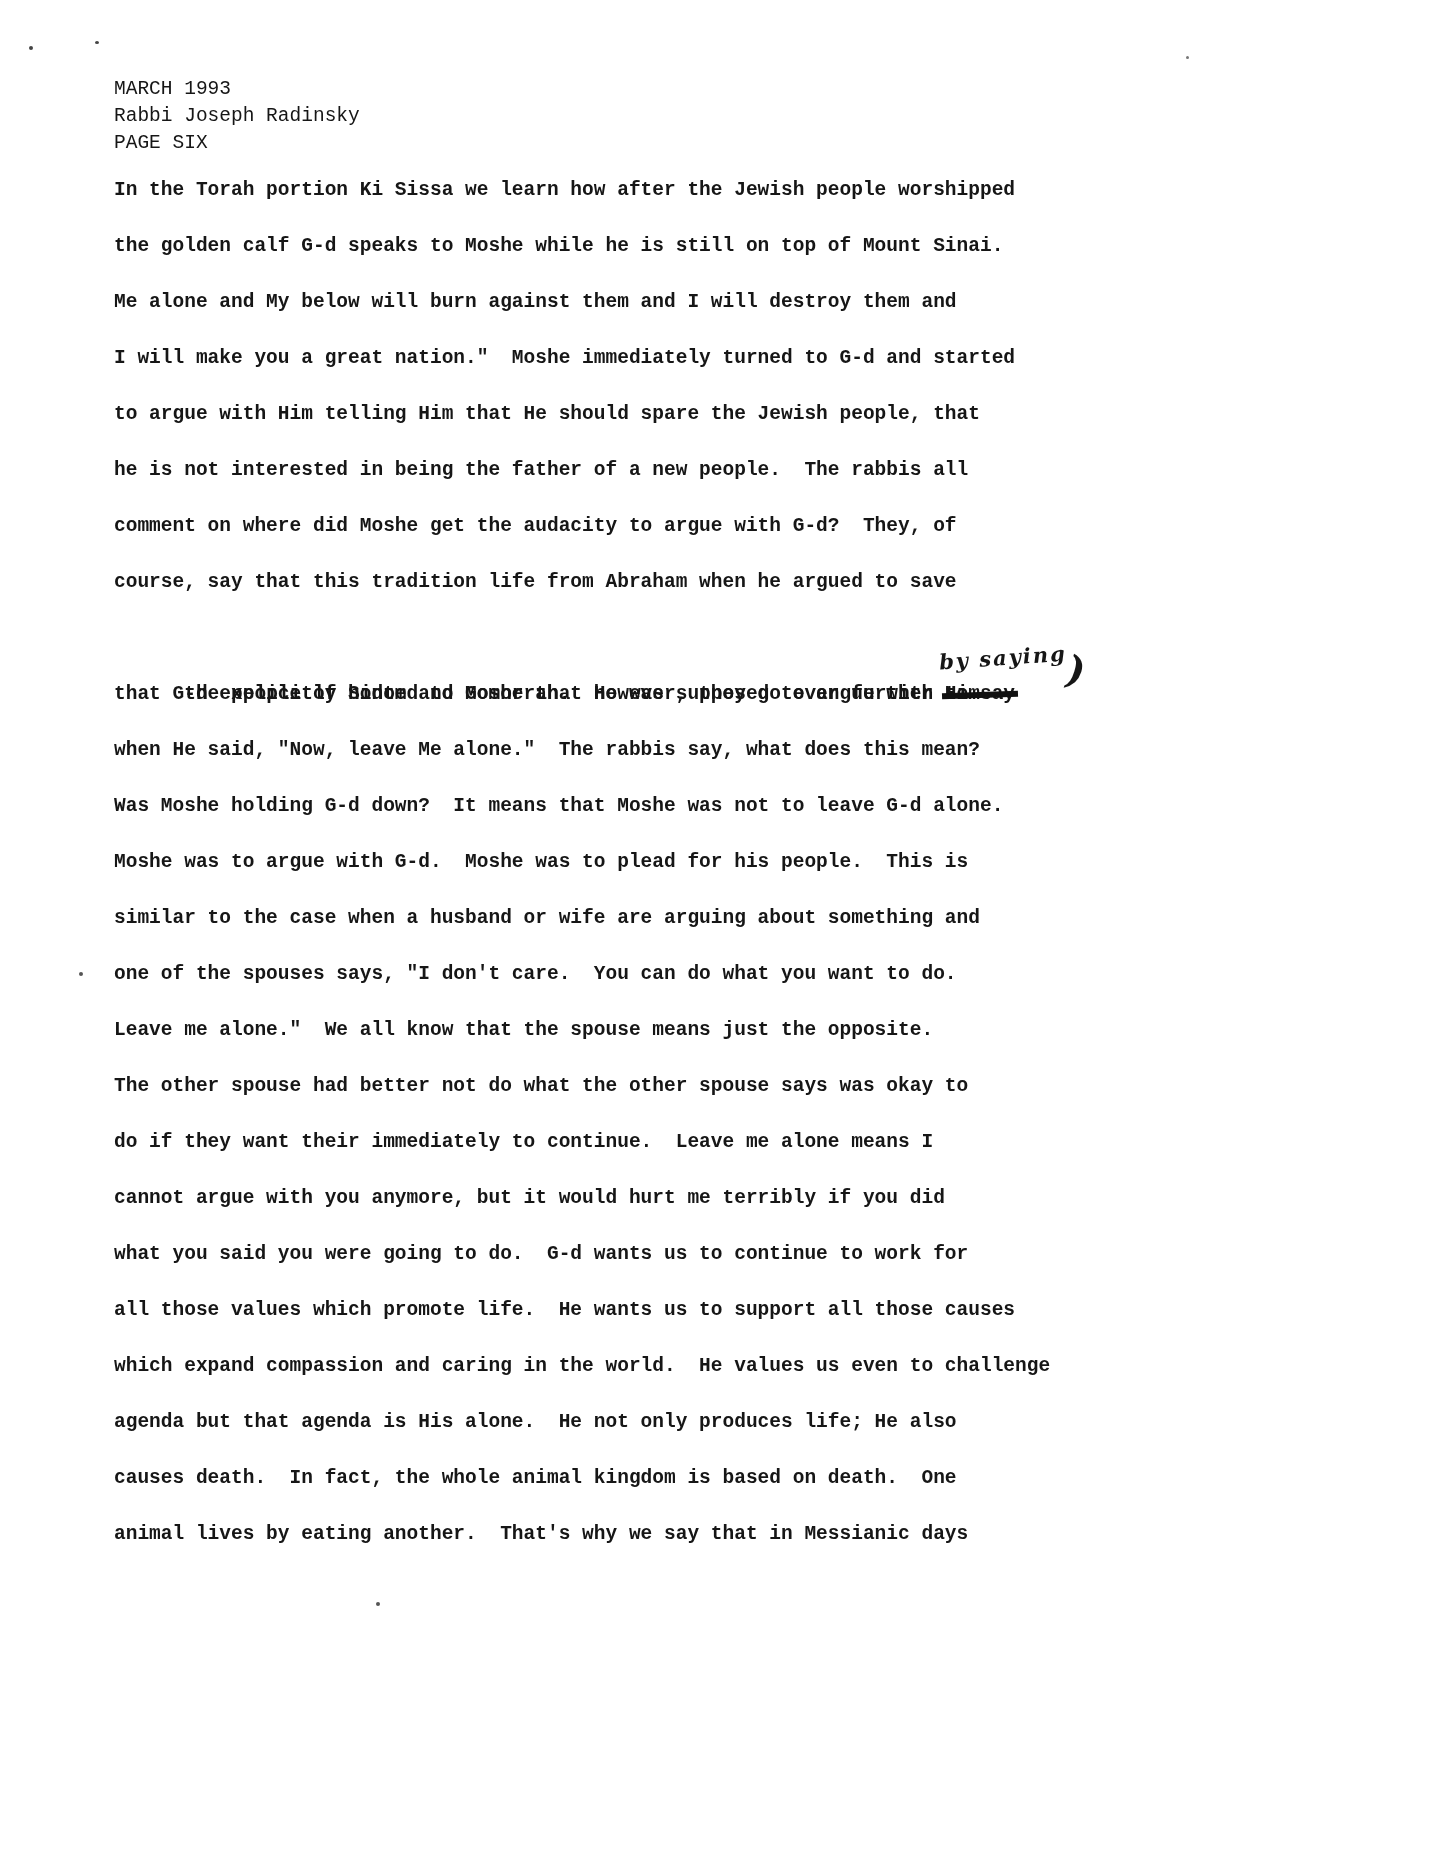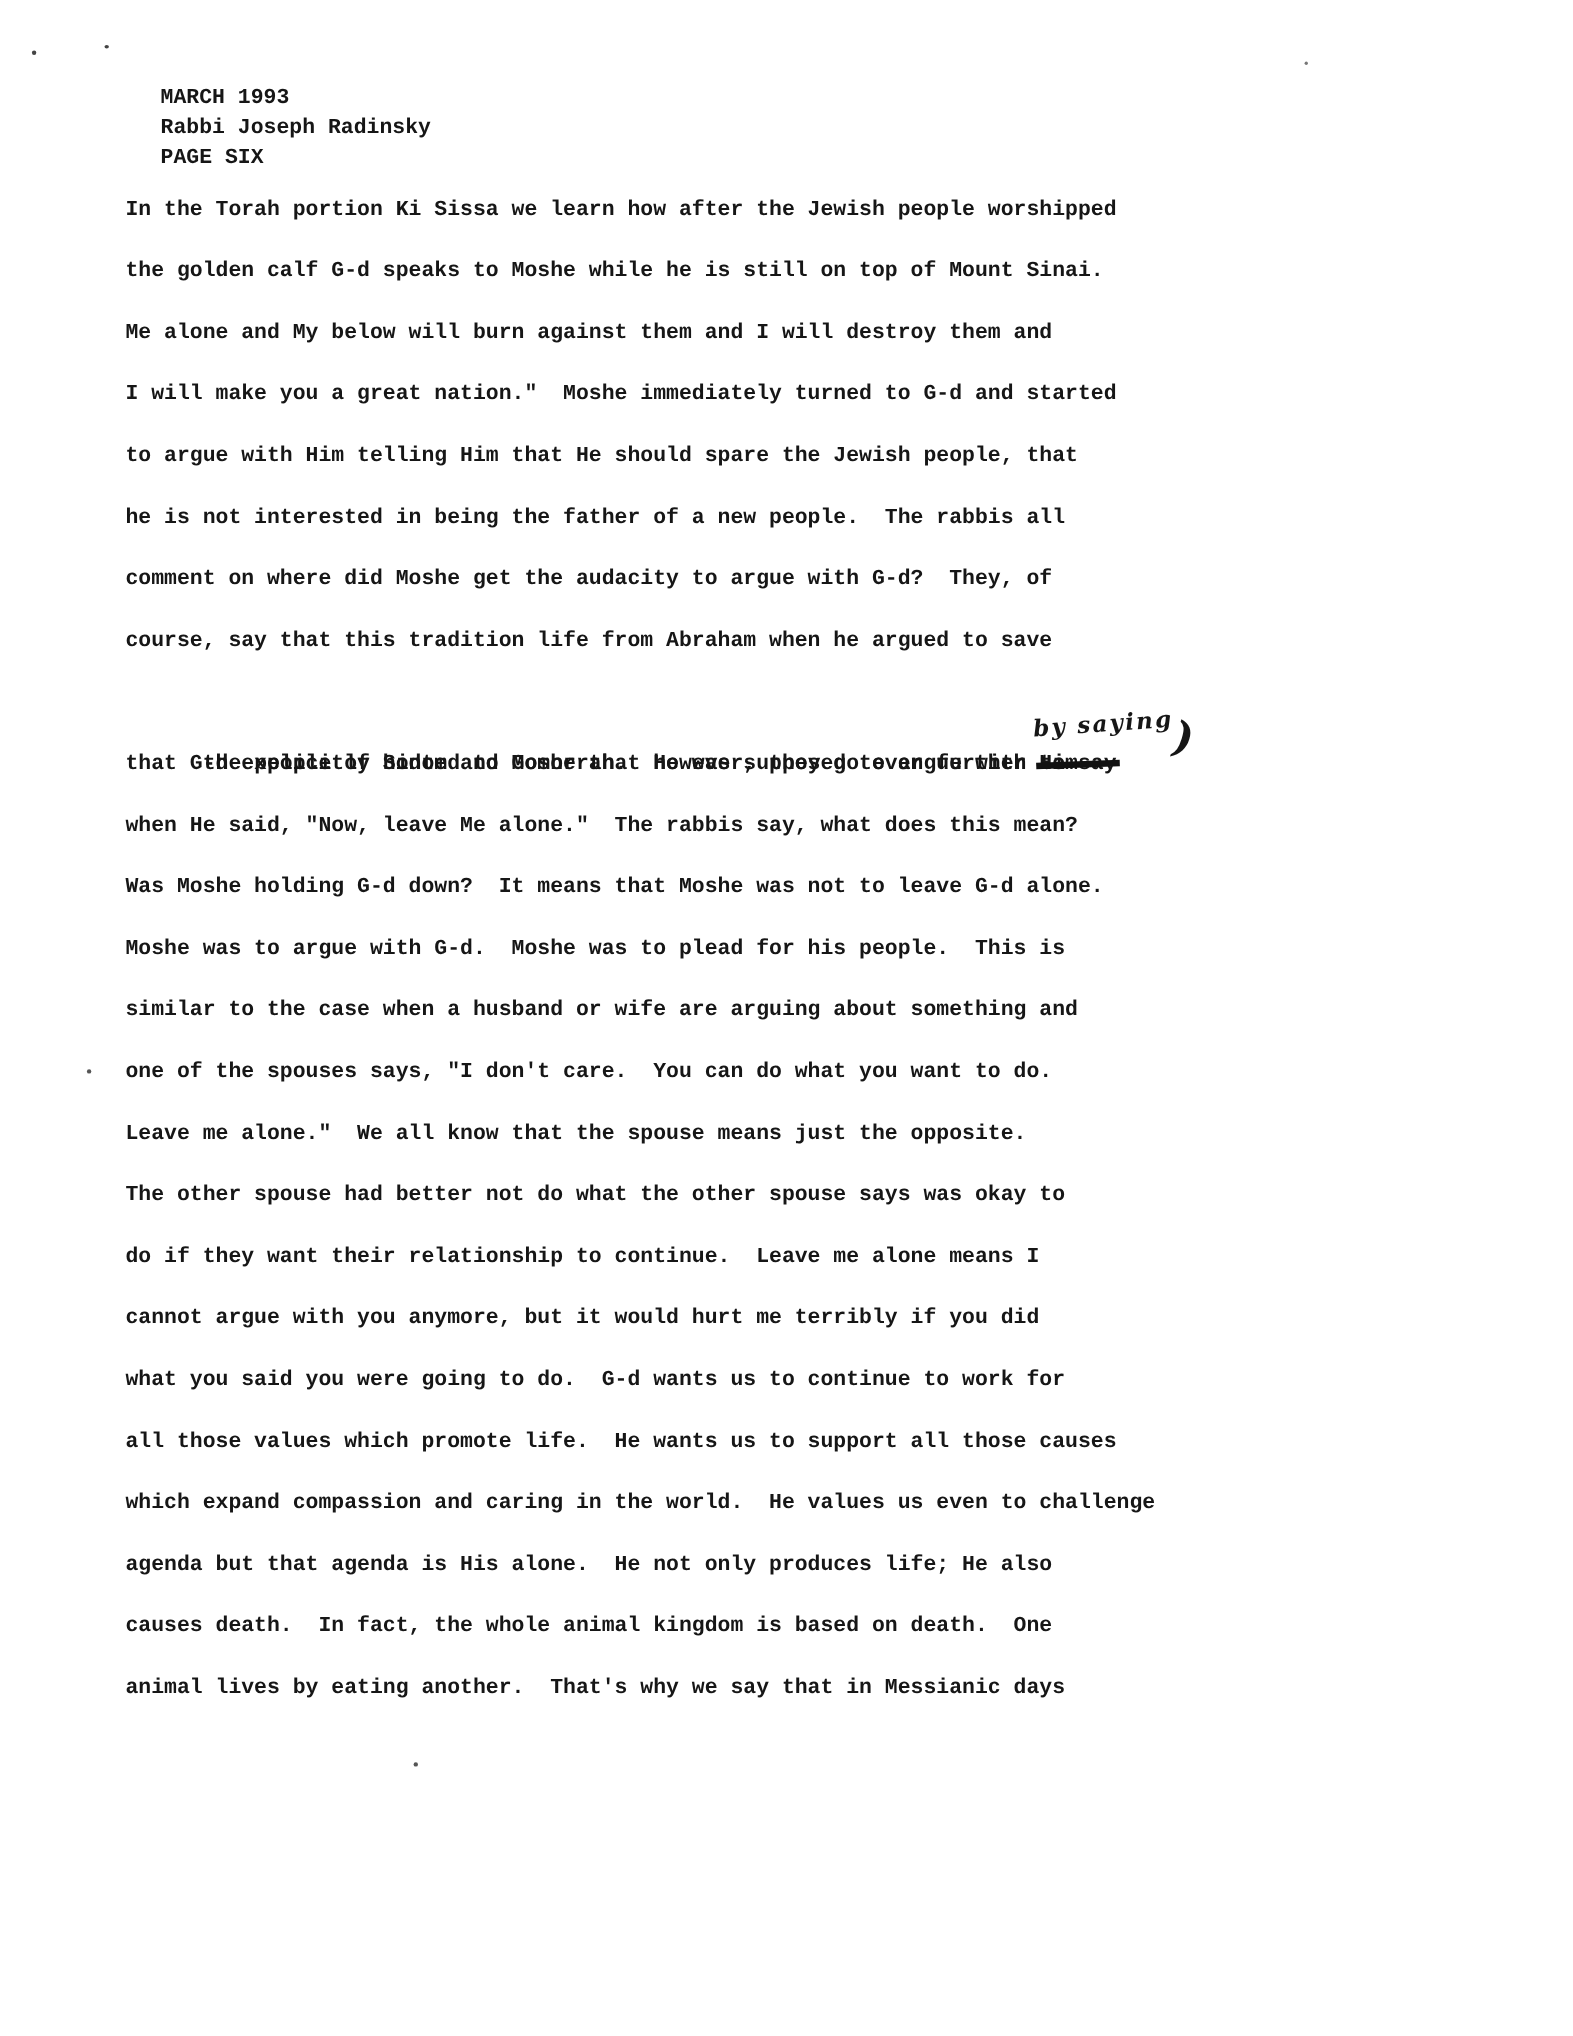--- a/index.html
+++ b/index.html
@@ -18,22 +18,21 @@
   }
   .header {
     position: absolute;
     left: 114px;
     top: 76px;
   }
   .header div {
     font-size: 19.5px;
     line-height: 27px;
     white-space: pre;
-    font-weight: 700;
-    margin-left: 32px;
+    font-weight: 400;
   }
   .body-text {
     position: absolute;
     left: 114px;
     top: 162px;
     right: 40px;
   }
   .line {
     height: 56px;
     line-height: 56px;
@@ -127,21 +126,21 @@
     </div>
 
     <div class="line">that G-d explicitly hinted to Moshe that he was supposed to argue with Him</div>
     <div class="line">when He said, "Now, leave Me alone."  The rabbis say, what does this mean?</div>
     <div class="line">Was Moshe holding G-d down?  It means that Moshe was not to leave G-d alone.</div>
     <div class="line">Moshe was to argue with G-d.  Moshe was to plead for his people.  This is</div>
     <div class="line">similar to the case when a husband or wife are arguing about something and</div>
     <div class="line">one of the spouses says, "I don't care.  You can do what you want to do.</div>
     <div class="line">Leave me alone."  We all know that the spouse means just the opposite.</div>
     <div class="line">The other spouse had better not do what the other spouse says was okay to</div>
-    <div class="line">do if they want their relationship to continue.  Leave me alone means I</div>
+    <div class="line">do if they want their immediately to continue.  Leave me alone means I</div>
     <div class="line">cannot argue with you anymore, but it would hurt me terribly if you did</div>
     <div class="line">what you said you were going to do.  G-d wants us to continue to work for</div>
     <div class="line">all those values which promote life.  He wants us to support all those causes</div>
     <div class="line">which expand compassion and caring in the world.  He values us even to challenge</div>
     <div class="line">agenda but that agenda is His alone.  He not only produces life; He also</div>
     <div class="line">causes death.  In fact, the whole animal kingdom is based on death.  One</div>
     <div class="line">animal lives by eating another.  That's why we say that in Messianic days</div>
   </div>
 
 </div>

